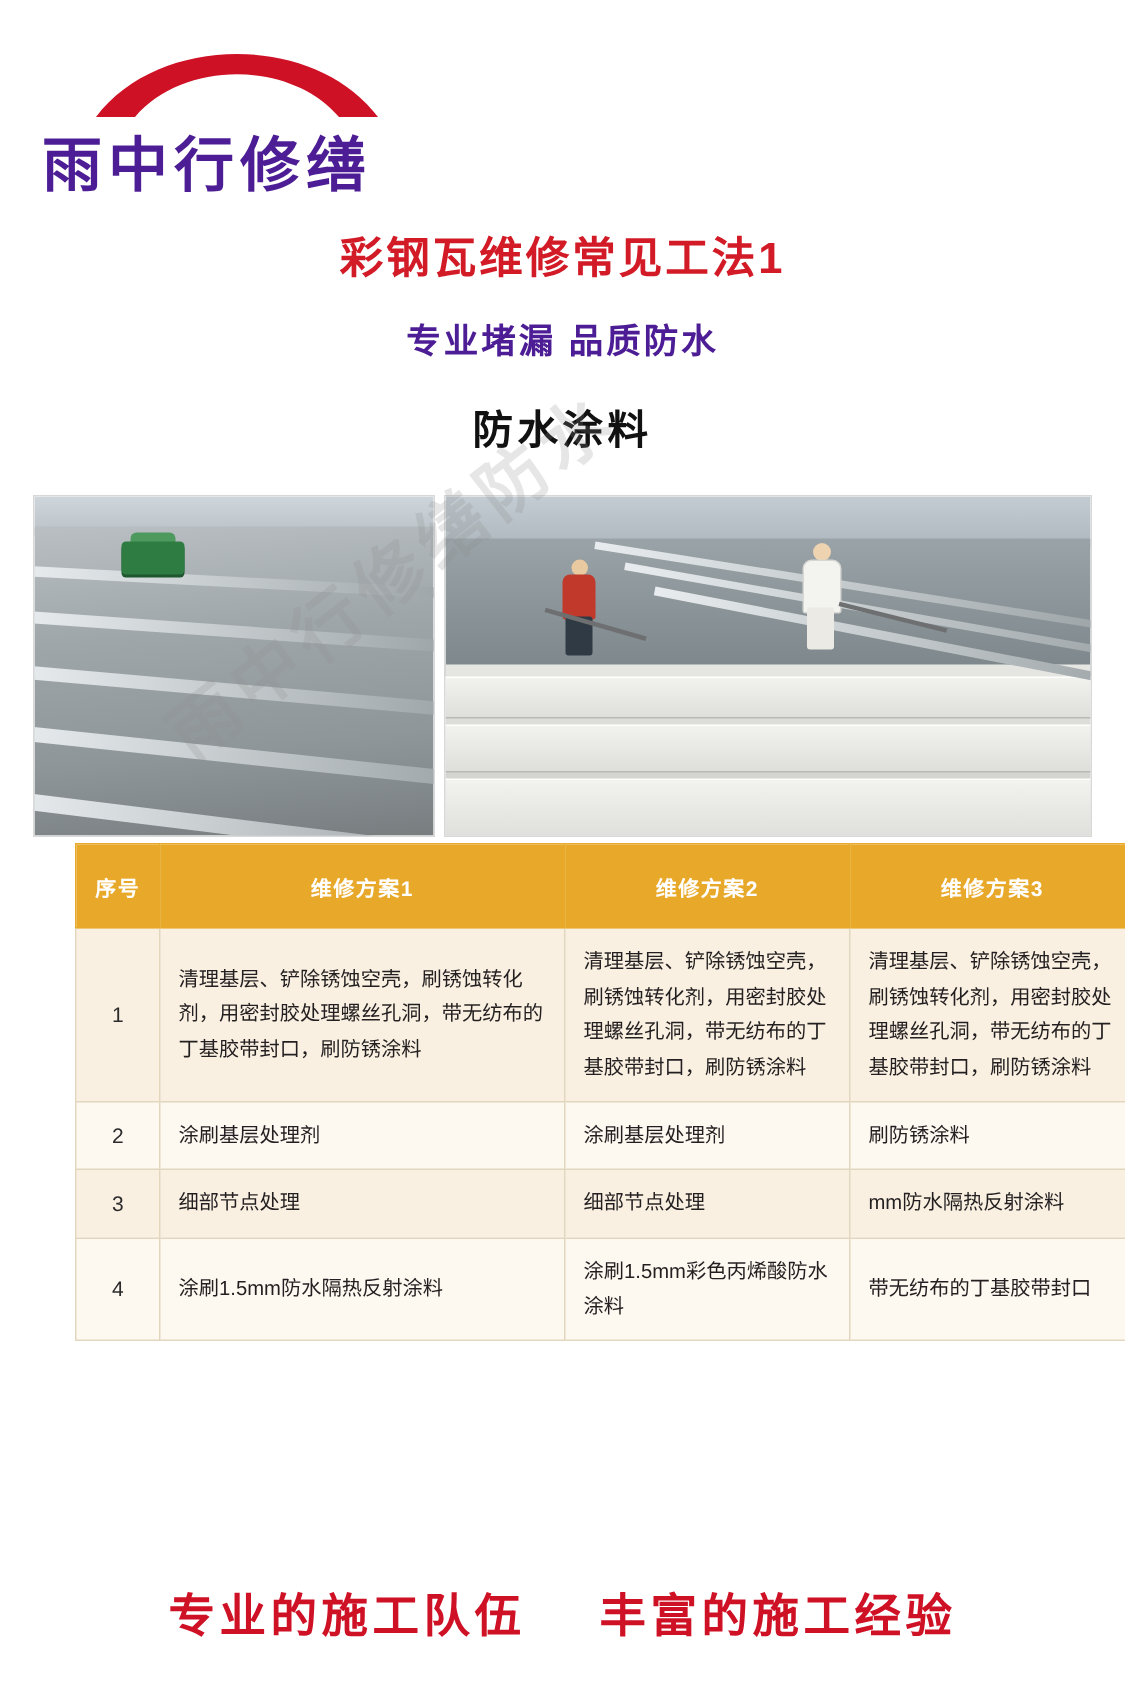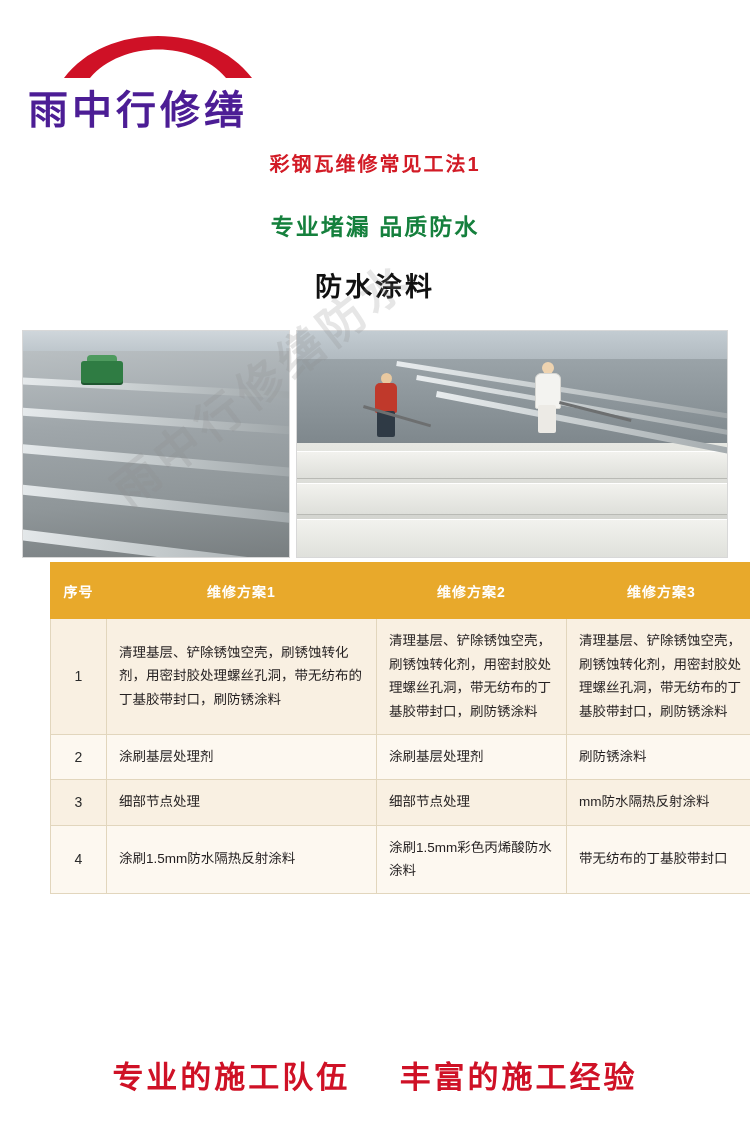--- a/index.html
+++ b/index.html
@@ -53,34 +53,34 @@
     white-space: nowrap;
   }
 
   
   .title-main {
     position: absolute;
     left: 0;
     top: 148px;
     width: 750px;
     text-align: center;
-    font-size: 20px;
+    font-size: 29px;
     font-weight: bold;
     color: #d21b26;
     letter-spacing: 2px;
   }
   .title-sub {
     position: absolute;
     left: 0;
     top: 208px;
     width: 750px;
     text-align: center;
     font-size: 23px;
     font-weight: bold;
-    color: #15803d;
+    color: #4c1d95;
     letter-spacing: 2px;
   }
   .title-section {
     position: absolute;
     left: 0;
     top: 265px;
     width: 750px;
     text-align: center;
     font-size: 27px;
     font-weight: bold;

